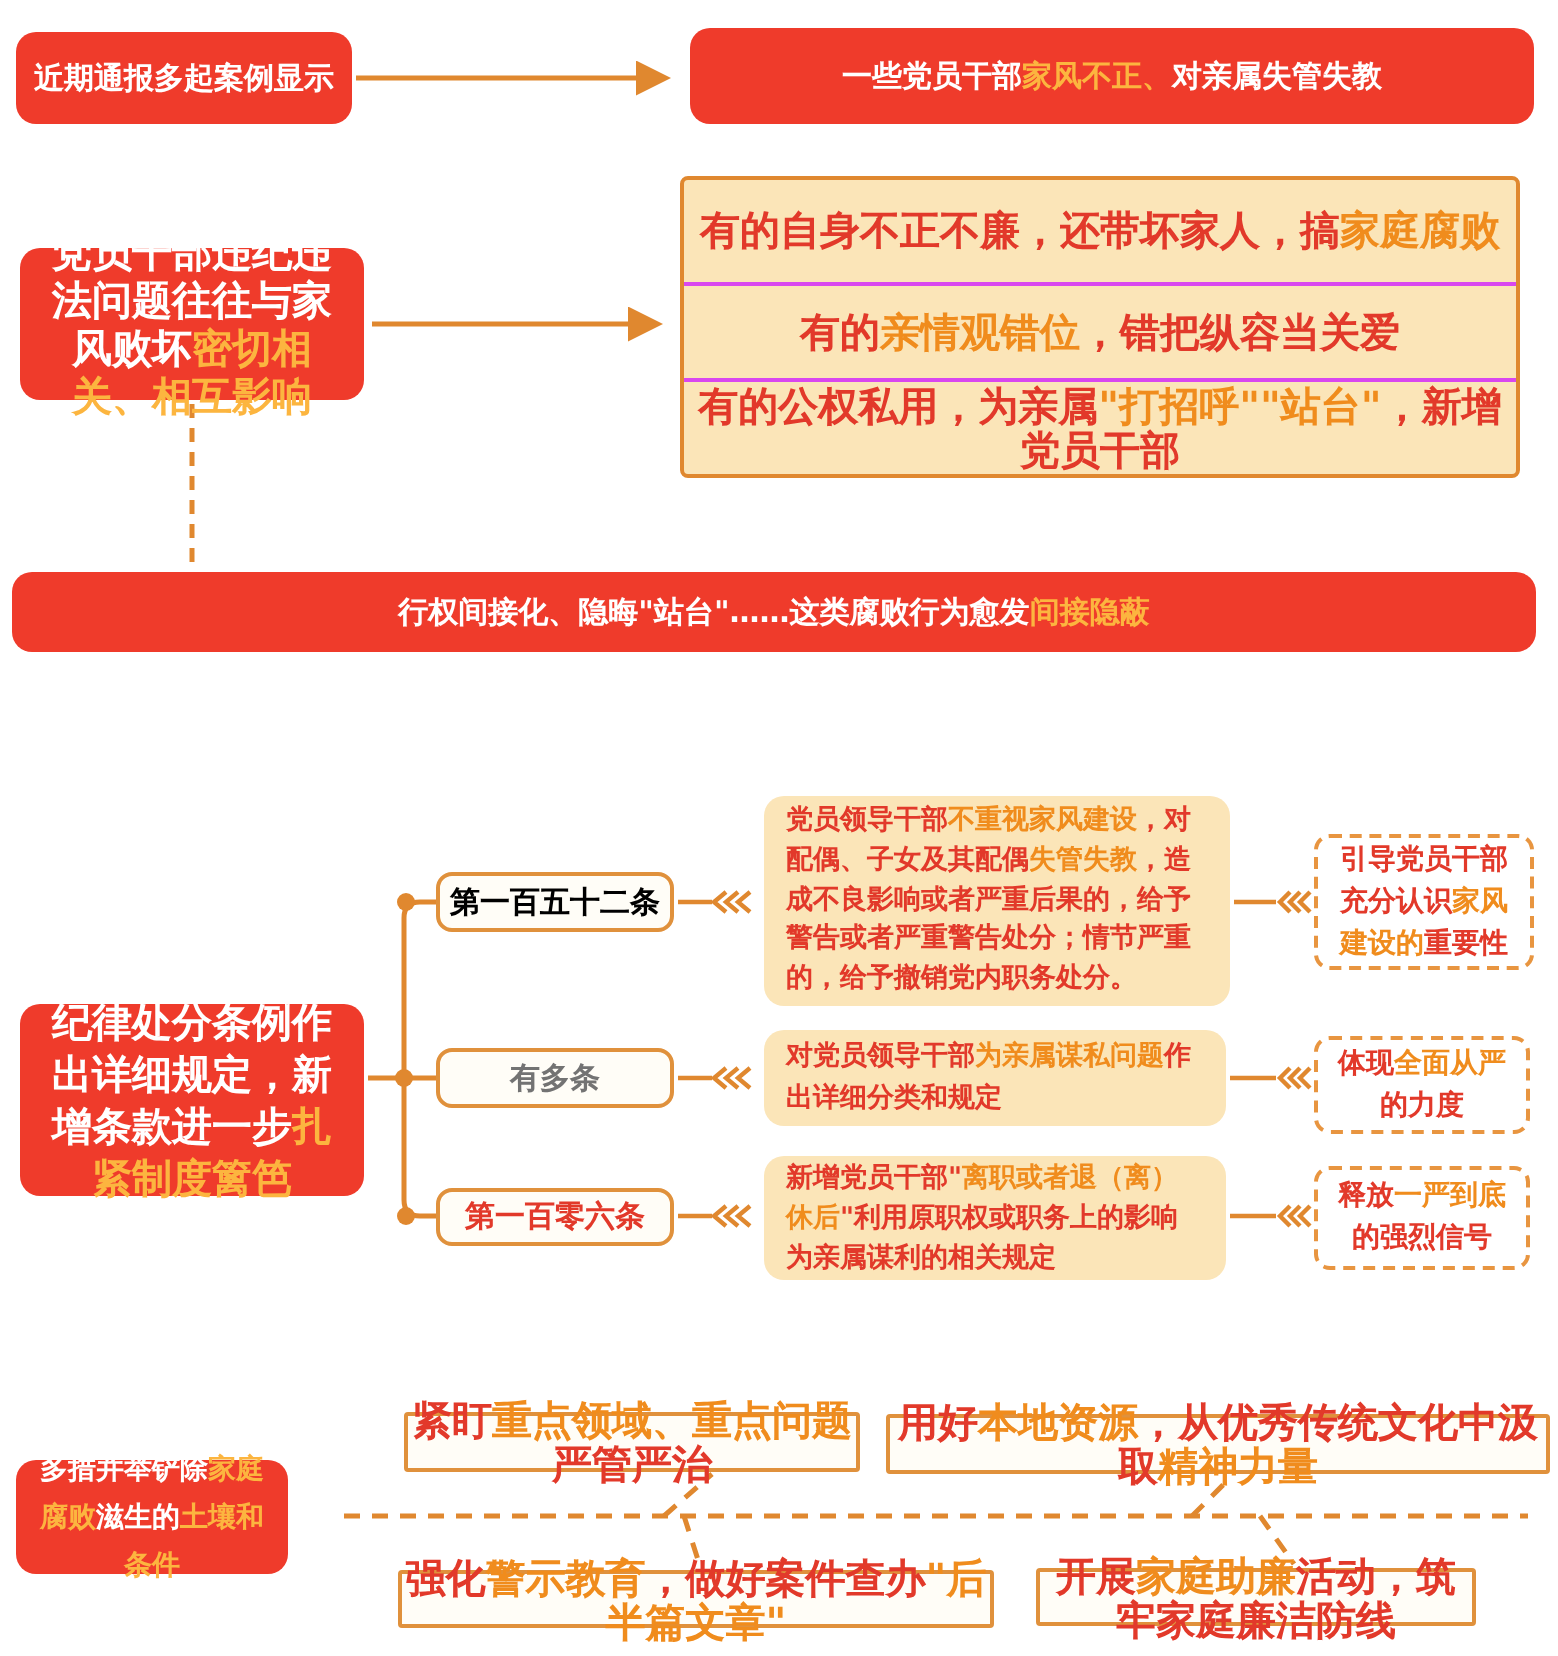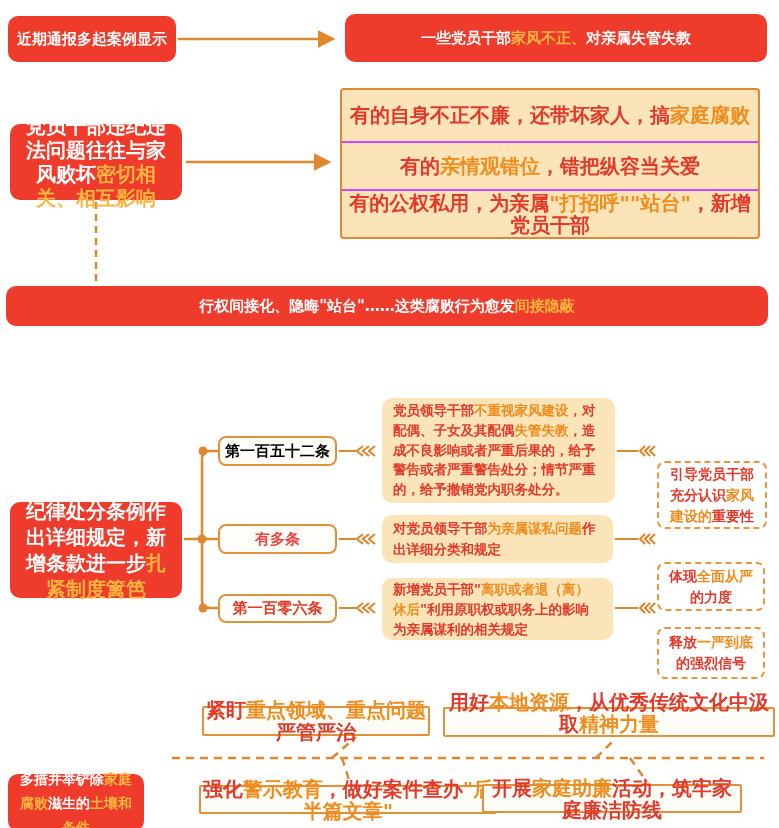--- a/index.html
+++ b/index.html
@@ -14,21 +14,21 @@
   .box-yellow{background:#fbe5b8;border-radius:10px;}
   .box-white{background:#fffdf7;border:2px solid #e0913c;border-radius:8px;}
   .box-white-sq{background:#fffdf7;border:2px solid #e0913c;border-radius:2px;}
   .box-dashed{background:#fff;border:2.5px dashed #e89540;border-radius:8px;}
   .seg-w{color:#ffffff;}
   .seg-y{color:#fcb53f;}
   .seg-r{color:#e2392a;}
   .seg-o{color:#f08c1d;}
   .t15{font-size:15px;line-height:23px;}
   .t145{font-size:20px;line-height:22px;}
-  .t14{font-size:14px;line-height:21px;margin-top:44px;}
+  .t14{font-size:14px;line-height:21px;}
 </style>
 </head>
 <body>
 
 <div id="canvas">
 
   <svg class="abs" style="left:0;top:0;" width="779" height="828" viewBox="0 0 779 828">
     <defs>
       <marker id="ah" viewBox="0 0 10 10" refX="8" refY="5" markerWidth="7" markerHeight="7" orient="auto">
         <path d="M0 0 L10 5 L0 10 z" fill="#e0882f"></path>
@@ -99,21 +99,21 @@
     <span><span class="seg-w">行权间接化、隐晦"站台"……这类腐败行为愈发</span><span class="seg-y">间接隐蔽</span></span>
   </div>
 
   <div class="abs flexc box-red t145" style="left:10px;top:502px;width:172px;height:96px;padding:4px 8px;line-height:26px;">
     <span><span class="seg-w">纪律处分条例作出详细规定，新增条款进一步</span><span class="seg-y">扎紧制度篱笆</span></span>
   </div>
 
   <div class="abs flexc box-white t15" style="left:218px;top:436px;width:119px;height:30px;color:#000000;">
     <span>第一百五十二条</span>
   </div>
-  <div class="abs flexc box-white t15" style="left:218px;top:524px;width:119px;height:30px;color:#ef4444;">
+  <div class="abs flexc box-white t15" style="left:218px;top:524px;width:119px;height:30px;color:#737373;">
     <span>有多条</span>
   </div>
   <div class="abs flexc box-white t15" style="left:218px;top:594px;width:119px;height:29px;color:#e2392a;">
     <span>第一百零六条</span>
   </div>
 
   <div class="abs box-yellow" style="left:382px;top:398px;width:233px;height:105px;padding:3px 11px;font-size:13.5px;line-height:19.8px;display:flex;align-items:center;">
     <span><span class="seg-r">党员领导干部</span><span class="seg-o">不重视家风建设</span><span class="seg-r">，对配偶、子女及其配偶</span><span class="seg-o">失管失教</span><span class="seg-r">，造成不良影响或者严重后果的，给予警告或者严重警告处分；情节严重的，给予撤销党内职务处分。</span></span>
   </div>
   <div class="abs box-yellow" style="left:382px;top:515px;width:231px;height:48px;padding:2px 11px;font-size:13.5px;line-height:21px;display:flex;align-items:center;">
@@ -132,23 +132,23 @@
   <div class="abs flexc box-dashed t14" style="left:657px;top:583px;width:108px;height:52px;padding:2px 6px;">
     <span><span class="seg-r">释放</span><span class="seg-o">一严到底</span><span class="seg-r">的强烈信号</span></span>
   </div>
 
   <div class="abs flexc box-red t14" style="left:8px;top:730px;width:136px;height:57px;padding:2px 6px;line-height:24px;">
     <span><span class="seg-w">多措并举铲除</span><span class="seg-y">家庭腐败</span><span class="seg-w">滋生的</span><span class="seg-y">土壤和条件</span></span>
   </div>
   <div class="abs flexc box-white-sq t145" style="left:202px;top:706px;width:228px;height:30px;">
     <span><span class="seg-r">紧盯</span><span class="seg-o">重点领域、重点问题</span><span class="seg-r">严管严治</span></span>
   </div>
-  <div class="abs flexc box-white-sq t145" style="left:443px;top:707px;width:332px;height:30px;align-items:flex-end;">
+  <div class="abs flexc box-white-sq t145" style="left:443px;top:707px;width:332px;height:30px;">
     <span><span class="seg-r">用好</span><span class="seg-o">本地资源</span><span class="seg-r">，从优秀传统文化中汲取</span><span class="seg-o">精神力量</span></span>
   </div>
   <div class="abs flexc box-white-sq t145" style="left:199px;top:785px;width:298px;height:29px;">
     <span><span class="seg-r">强化</span><span class="seg-o">警示教育</span><span class="seg-r">，做好案件查办</span><span class="seg-o">"后半篇文章"</span></span>
   </div>
-  <div class="abs flexc box-white-sq t145" style="left:482px;top:784px;width:260px;height:29px;">
+  <div class="abs flexc box-white-sq t145" style="left:518px;top:784px;width:220px;height:29px;">
     <span><span class="seg-r">开展</span><span class="seg-o">家庭助廉</span><span class="seg-r">活动，筑牢家庭廉洁防线</span></span>
   </div>
 
 </div>
 
 </body></html>

